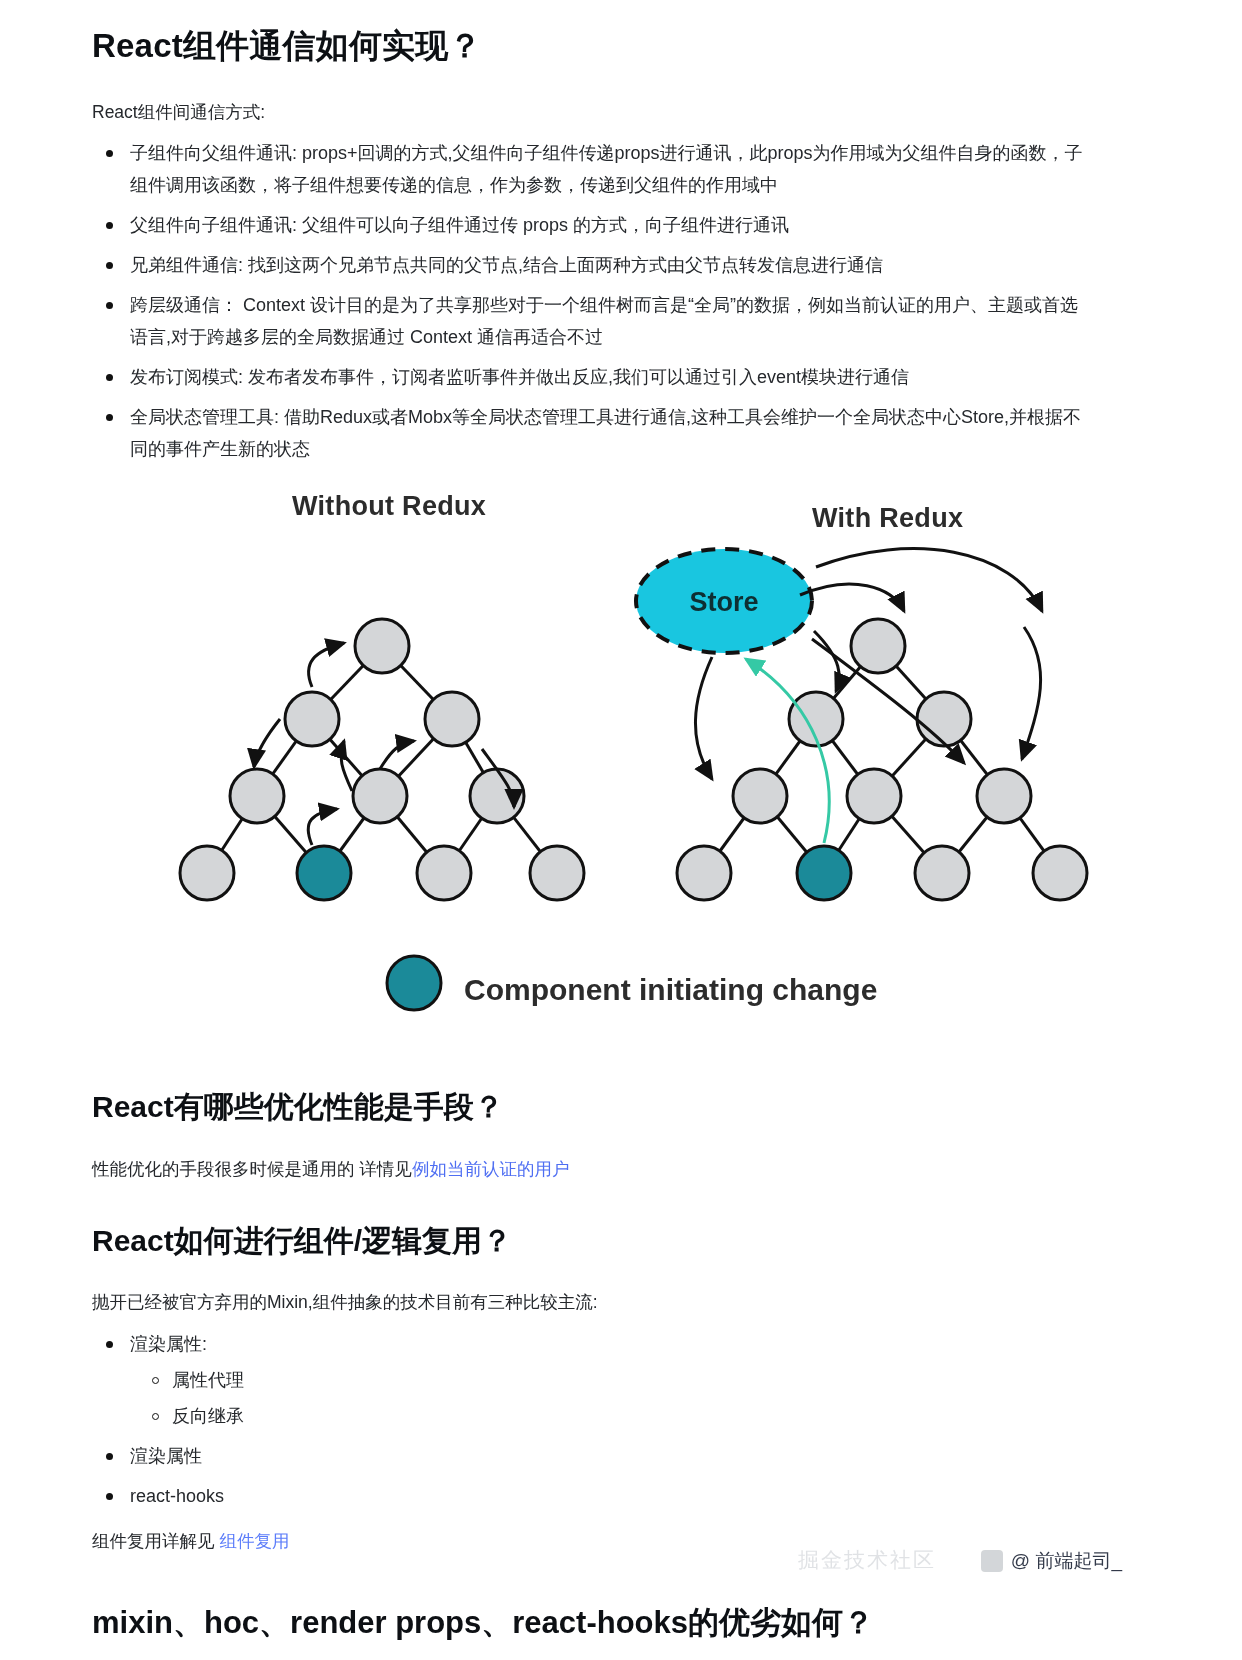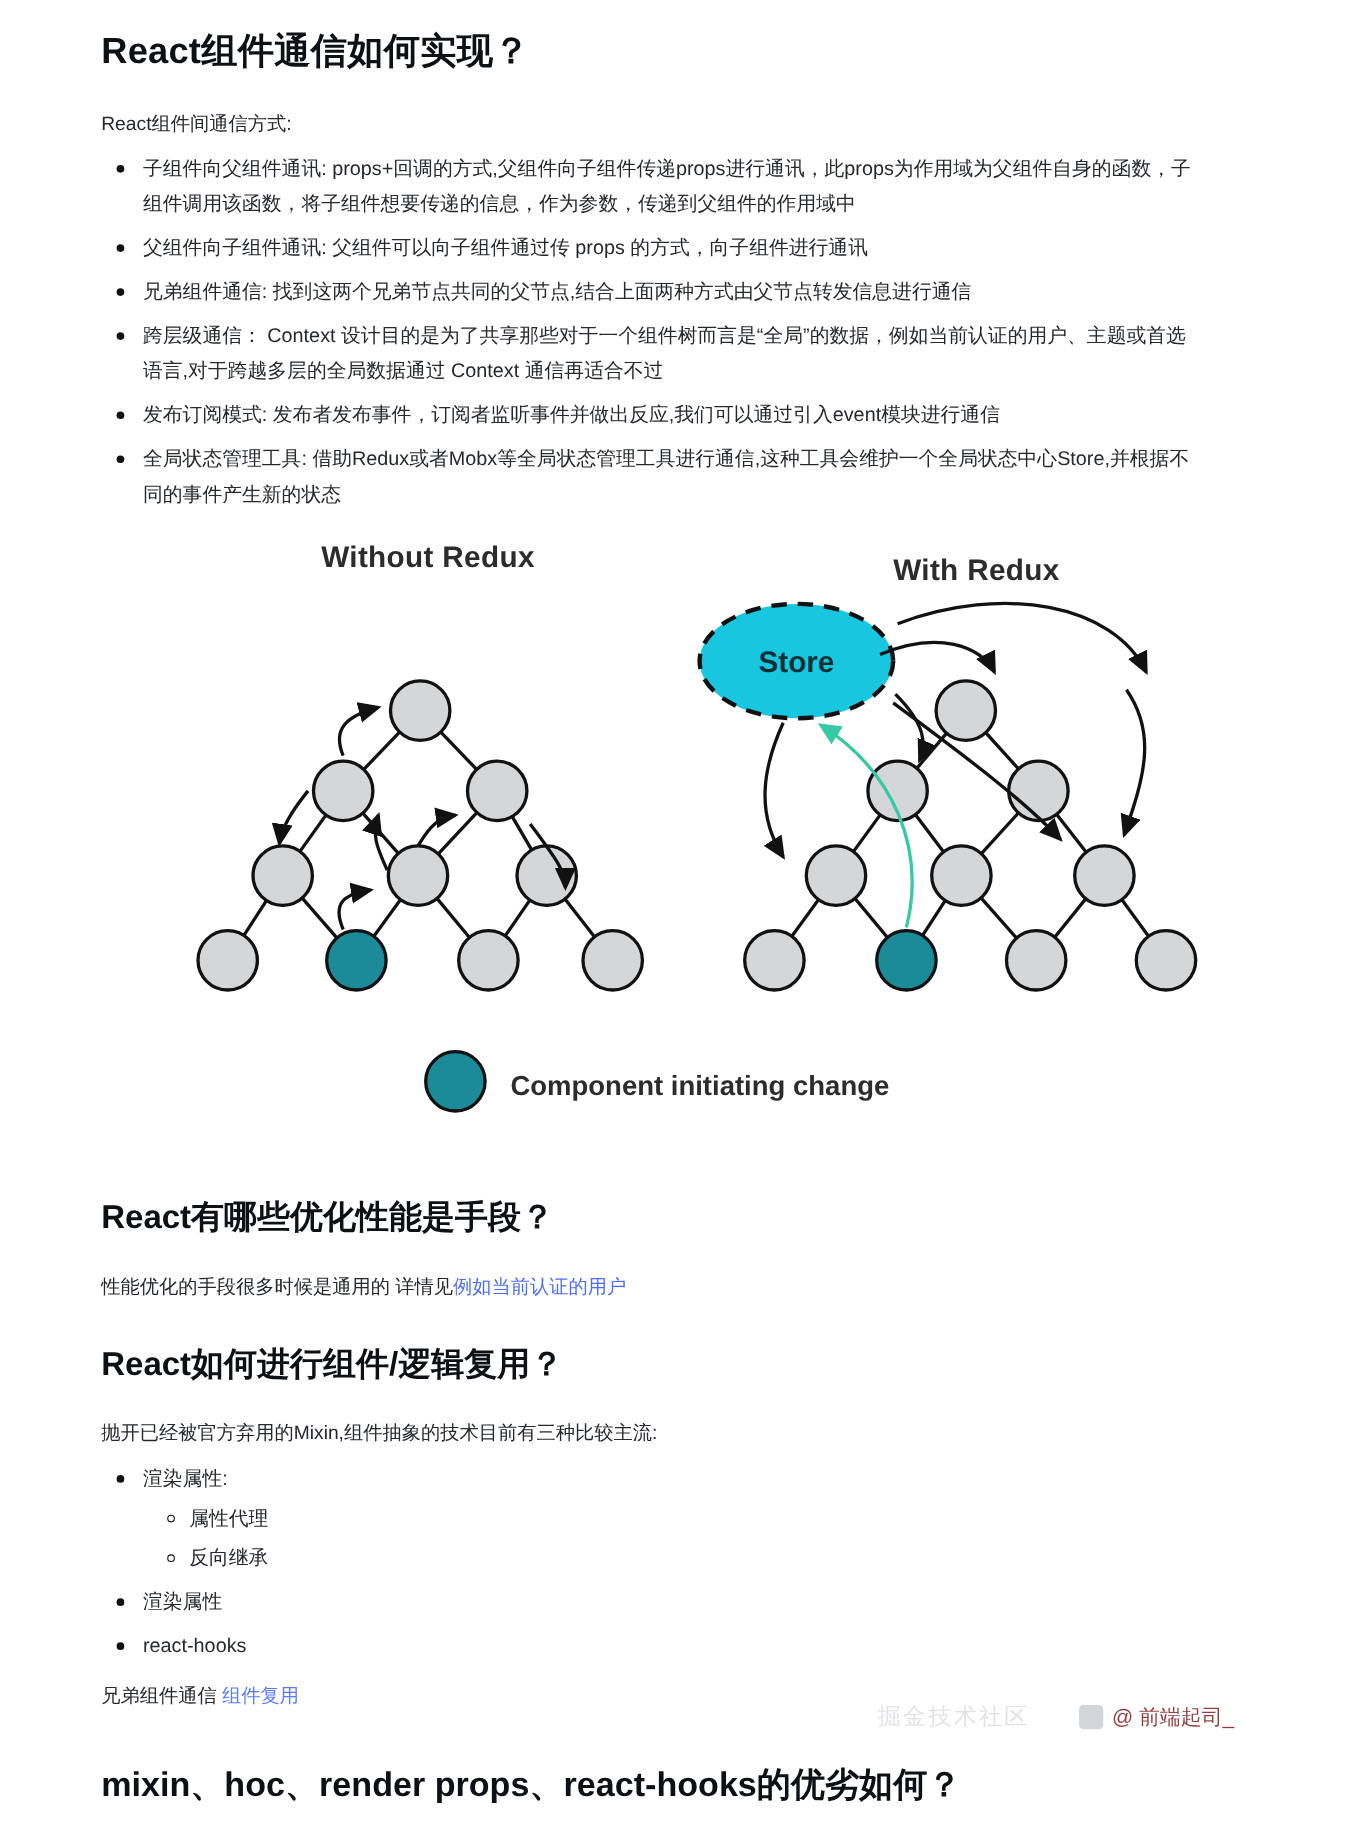--- a/index.html
+++ b/index.html
@@ -113,32 +113,32 @@
     color: #2c2c2c;
     letter-spacing: 0.3px;
   }
   .fig-title.left { left: 140px; top: 0; }
   .fig-title.right { left: 660px; top: 12px; }
   .figure svg { position: absolute; left: 0; top: 0; }
   .legend-text {
     position: absolute;
     left: 312px;
     top: 482px;
-    font-size: 25px;
+    font-size: 30px;
     font-weight: bold;
     color: #2c2c2c;
   }
 
   
   .watermark {
     position: absolute;
     right: 24px;
     bottom: 86px;
     font-size: 19px;
-    color: #7f1d1d;
+    color: #0f172a;
     opacity: 0.85;
     display: flex;
     align-items: center;
     gap: 8px;
     pointer-events: none;
   }
   .wm-logo {
     width: 22px;
     height: 22px;
     border-radius: 4px;
@@ -313,21 +313,21 @@
       </li>
       <li>
         <span>渲染属性</span>
       </li>
       <li>
         <span>react-hooks</span>
       </li>
     </ul>
 
     <p class="para">
-      <span>兄弟组件通信</span> <a class="link blue2" href="#">组件复用</a>
+      <span>组件复用详解见</span> <a class="link blue2" href="#">组件复用</a>
     </p>
 
     <h2 class="bottom-title">mixin、hoc、render props、react-hooks的优劣如何？</h2>
   </div>
 
   <div class="wm-ghost">掘金技术社区</div>
   <div class="watermark">
     <span class="wm-logo"></span>
     <span>@ 前端起司_</span>
   </div>

